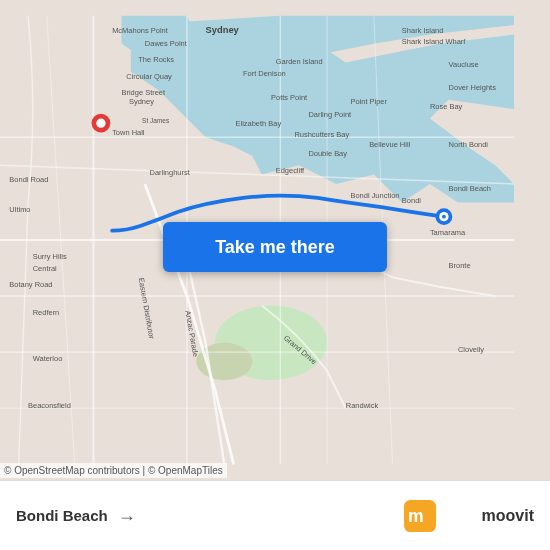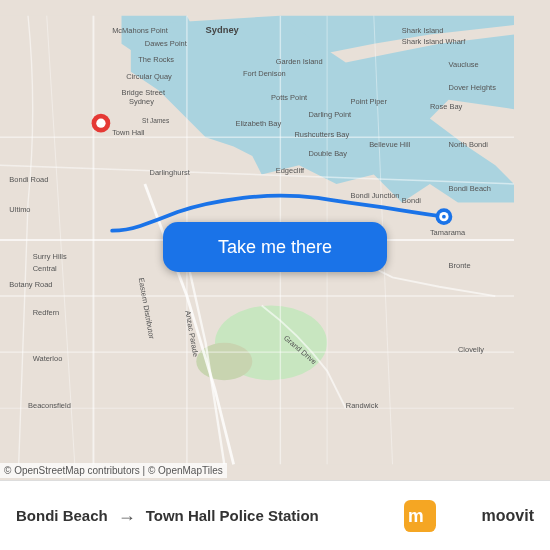--- a/index.html
+++ b/index.html
@@ -28,23 +28,23 @@
 
     #take-me-there-btn {
       position: absolute;
       top: 222px;
       left: 163px;
       width: 224px;
       height: 50px;
       background: #1a73e8;
       color: white;
       border: none;
-      border-radius: 15px;
+      border-radius: 6px;
       font-size: 18px;
-      font-weight: normal;
+      font-weight: bold;
       cursor: pointer;
       display: flex;
       align-items: center;
       justify-content: center;
       z-index: 10;
       box-shadow: 0 2px 8px rgba(0,0,0,0.3);
     }
 
     #bottom-bar {
       position: absolute;
@@ -218,21 +218,20 @@
   </svg>
 
   <button id="take-me-there-btn">Take me there</button>
 </div>
 
 <div id="osm-attribution">© OpenStreetMap contributors | © OpenMapTiles</div>
 
 <div id="bottom-bar">
   <span id="from-label">Bondi Beach</span>
   <span id="arrow-icon">→</span>
-  <span id="to-label">Town Hall Police Station</span>
   <div id="moovit-logo">
     <svg id="moovit-icon" viewBox="0 0 40 40" xmlns="http://www.w3.org/2000/svg">
 
       <rect width="40" height="40" rx="8" fill="#f5a623"></rect>
       <text x="5" y="28" font-size="22" font-weight="bold" fill="white" font-family="Arial">m</text>
     </svg>
     <span id="moovit-text">moovit</span>
   </div>
 </div>
 

